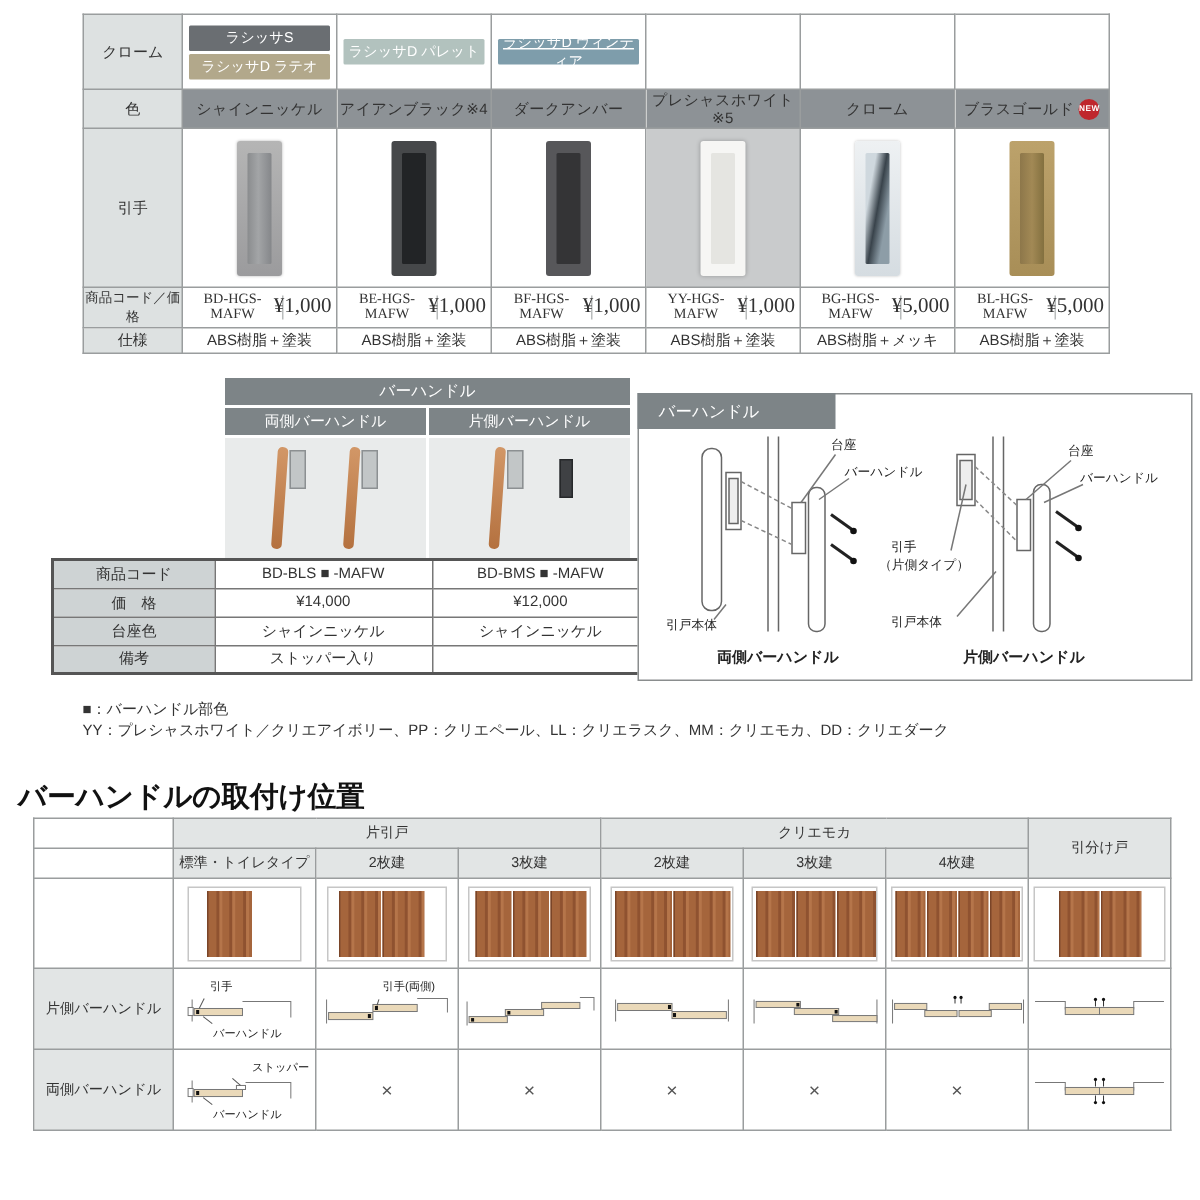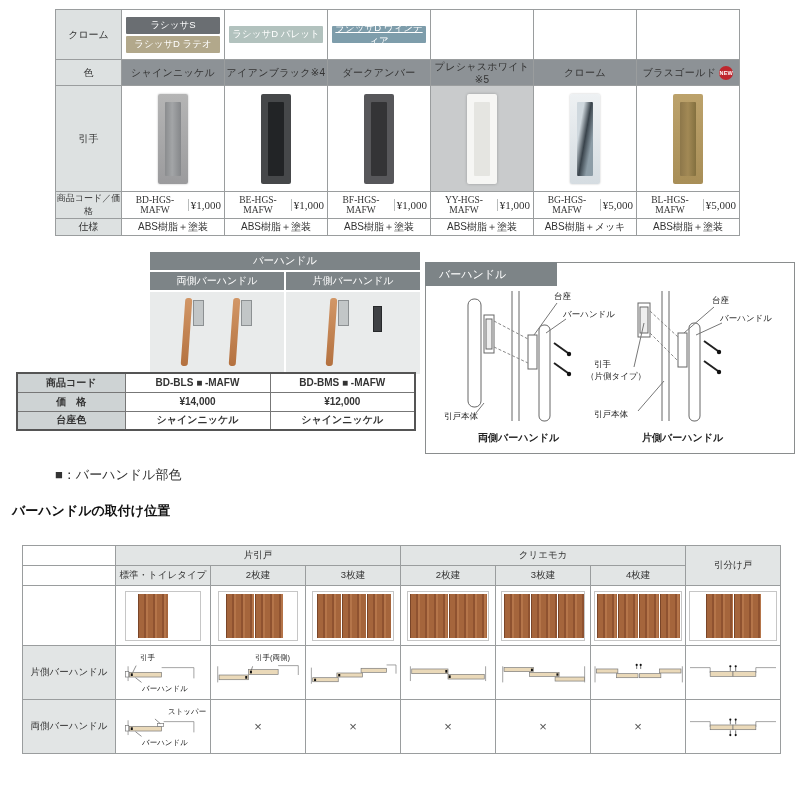--- a/index.html
+++ b/index.html
@@ -30,21 +30,21 @@
   .h2{background:#46484a;}.h2 .rc{background:#222426;}
   .h3{background:#57575a;}.h3 .rc{background:#343436;}
   .h4{background:#f6f6f4;box-shadow:0 0 3px rgba(0,0,0,.25);}.h4 .rc{background:#e5e5e1;}
   .h5{background:linear-gradient(180deg,#eef1f3,#d5dce1);box-shadow:0 0 2px rgba(0,0,0,.25);}
   .h5 .rc{background:linear-gradient(100deg,#cfd8de 25%,#39434b 50%,#8d9da7 75%);}
   .h6{background:linear-gradient(180deg,#bca26b,#a88e57);}.h6 .rc{background:linear-gradient(90deg,#8d774a,#a28955 50%,#83703f);}
   .gcell{background:#c9cbcc;}
 
   .cp{display:flex;height:100%;align-items:center;font-family:Liberation Serif, serif;}
   .cp .code{flex:1;text-align:center;font-size:9.5px;}
-  .cp .price{width:36px;text-align:right;padding-right:3px;border-left:1px solid #b9bcbc;font-size:11px;height:100%;display:flex;align-items:center;justify-content:flex-end;}
+  .cp .price{width:36px;text-align:right;padding-right:3px;border-left:1px solid #b9bcbc;font-size:14px;height:100%;display:flex;align-items:center;justify-content:flex-end;}
 
   .newbadge{width:14px;height:14px;border-radius:50%;background:#bf272d;color:#fff;font-size:5.5px;font-weight:bold;display:inline-flex;align-items:center;justify-content:center;margin-left:3px;flex:0 0 auto;}
   .bandflex{display:flex;align-items:center;justify-content:center;height:100%;}
 
   
   .bh{position:absolute;left:150px;top:252px;width:270px;}
   .bh-header{height:18px;background:#7d8487;color:#fff;font-size:10.5px;display:flex;align-items:center;justify-content:center;margin-bottom:2px;}
   .bh-sub{display:flex;gap:2px;margin-bottom:2px;}
   .bh-sub div{flex:1;height:18px;background:#7d8487;color:#fff;font-size:10px;display:flex;align-items:center;justify-content:center;}
   .bh-imgs{display:flex;gap:2px;}
@@ -59,22 +59,22 @@
   table.pt td{height:19px;border:1px solid #777;font-size:10px;}
   td.plbl2{background:#ced3d4;}
 
   
   .diagram-box{position:absolute;left:425px;top:262px;width:370px;height:192px;border:1px solid #8a8d8e;background:#fff;}
   .diag-header{position:absolute;left:-1px;top:-1px;width:132px;height:24px;background:#7d8487;color:#fff;font-size:11px;display:flex;align-items:center;padding-left:14px;}
   .dlabel{position:absolute;font-size:8.5px;color:#222;white-space:nowrap;}
   .dcap{position:absolute;font-size:10px;color:#222;font-weight:bold;white-space:nowrap;}
 
   
-  .fnote{position:absolute;left:55px;font-size:13px;color:#333;white-space:nowrap;}
-  .sec-title{position:absolute;left:12px;top:502px;font-size:13px;font-weight:bold;color:#111;}
+  .fnote{position:absolute;left:55px;font-size:10px;color:#333;white-space:nowrap;}
+  .sec-title{position:absolute;left:12px;top:518px;font-size:19px;font-weight:bold;color:#111;}
 
   
   table.mt td{font-size:9.5px;}
   td.mh{background:#e2e5e5;font-size:9.5px;color:#222;}
   .door{height:50px;margin:4px auto;background:#fff;display:flex;align-items:stretch;border:1px solid #c6c6c6;padding:2px;}
   .panel{background:repeating-linear-gradient(90deg,#a5653c 0px,#a5653c 5px,#8f5230 5px,#8f5230 7px,#b5754a 7px,#b5754a 9px);margin-right:1px;flex:0 0 auto;border-left:1px solid #7a4528;}
   .spacer{flex:0 0 auto;background:#fff;}
   .pcell{position:relative;height:100%;display:flex;align-items:center;justify-content:center;}
   .plbl{position:absolute;font-size:7.5px;color:#222;white-space:nowrap;}
   .xmark{font-size:13px;color:#555;}
@@ -237,41 +237,46 @@
       <div class="bh-cell">
         <div class="barset">
             <div class="bplate"></div>
             <div class="bar"></div>
           </div>
         <div class="dplate"></div>
       </div>
     </div>
   </div>
 
-  <table class="t pt" style="left:16px;top:372px;width:398px;font-weight:bold;">
+  <table class="t pt" style="left:34px;top:372px;width:398px;">
     <colgroup>
         <col style="width:108px">
         <col style="width:145px">
         <col style="width:145px">
       </colgroup>
     <tbody>
         <tr>
       <td class="plbl2">商品コード</td>
       <td>BD-BLS ■ -MAFW</td>
       <td>BD-BMS ■ -MAFW</td>
     </tr>
     <tr>
       <td class="plbl2">価　格</td>
       <td>¥14,000</td>
       <td>¥12,000</td>
     </tr>
     <tr>
       <td class="plbl2">台座色</td>
       <td>シャインニッケル</td>
       <td>シャインニッケル</td>
+    </tr>
+    <tr>
+      <td class="plbl2">備考</td>
+      <td>ストッパー入り</td>
+      <td></td>
     </tr>
   </tbody>
     </table>
 
   <div class="diagram-box">
     <div class="diag-header">バーハンドル</div>
     <svg width="368" height="190" viewBox="0 0 368 190">
 
       <g stroke="#666" fill="#fff" stroke-width="1">
         <rect x="42" y="36" width="13" height="108" rx="6"></rect>
@@ -329,20 +334,21 @@
     <span class="dlabel" style="left:286px;top:32px">台座</span>
     <span class="dlabel" style="left:294px;top:50px">バーハンドル</span>
     <span class="dlabel" style="left:168px;top:96px">引手</span>
     <span class="dlabel" style="left:160px;top:108px">（片側タイプ）</span>
     <span class="dlabel" style="left:168px;top:146px">引戸本体</span>
     <span class="dcap" style="left:52px;top:168px">両側バーハンドル</span>
     <span class="dcap" style="left:216px;top:168px">片側バーハンドル</span>
   </div>
 
   <div class="fnote" style="top:466px">■：バーハンドル部色</div>
+  <div class="fnote" style="top:480px">YY：プレシャスホワイト／クリエアイボリー、PP：クリエペール、LL：クリエラスク、MM：クリエモカ、DD：クリエダーク</div>
 
   <div class="sec-title">バーハンドルの取付け位置</div>
 
   <table class="t mt" style="left:22px;top:545px;width:758px;">
     <colgroup>
         <col style="width:93px">
         <col span="7" style="width:95px">
       </colgroup>
     <tbody>
         <tr style="height:20px">

